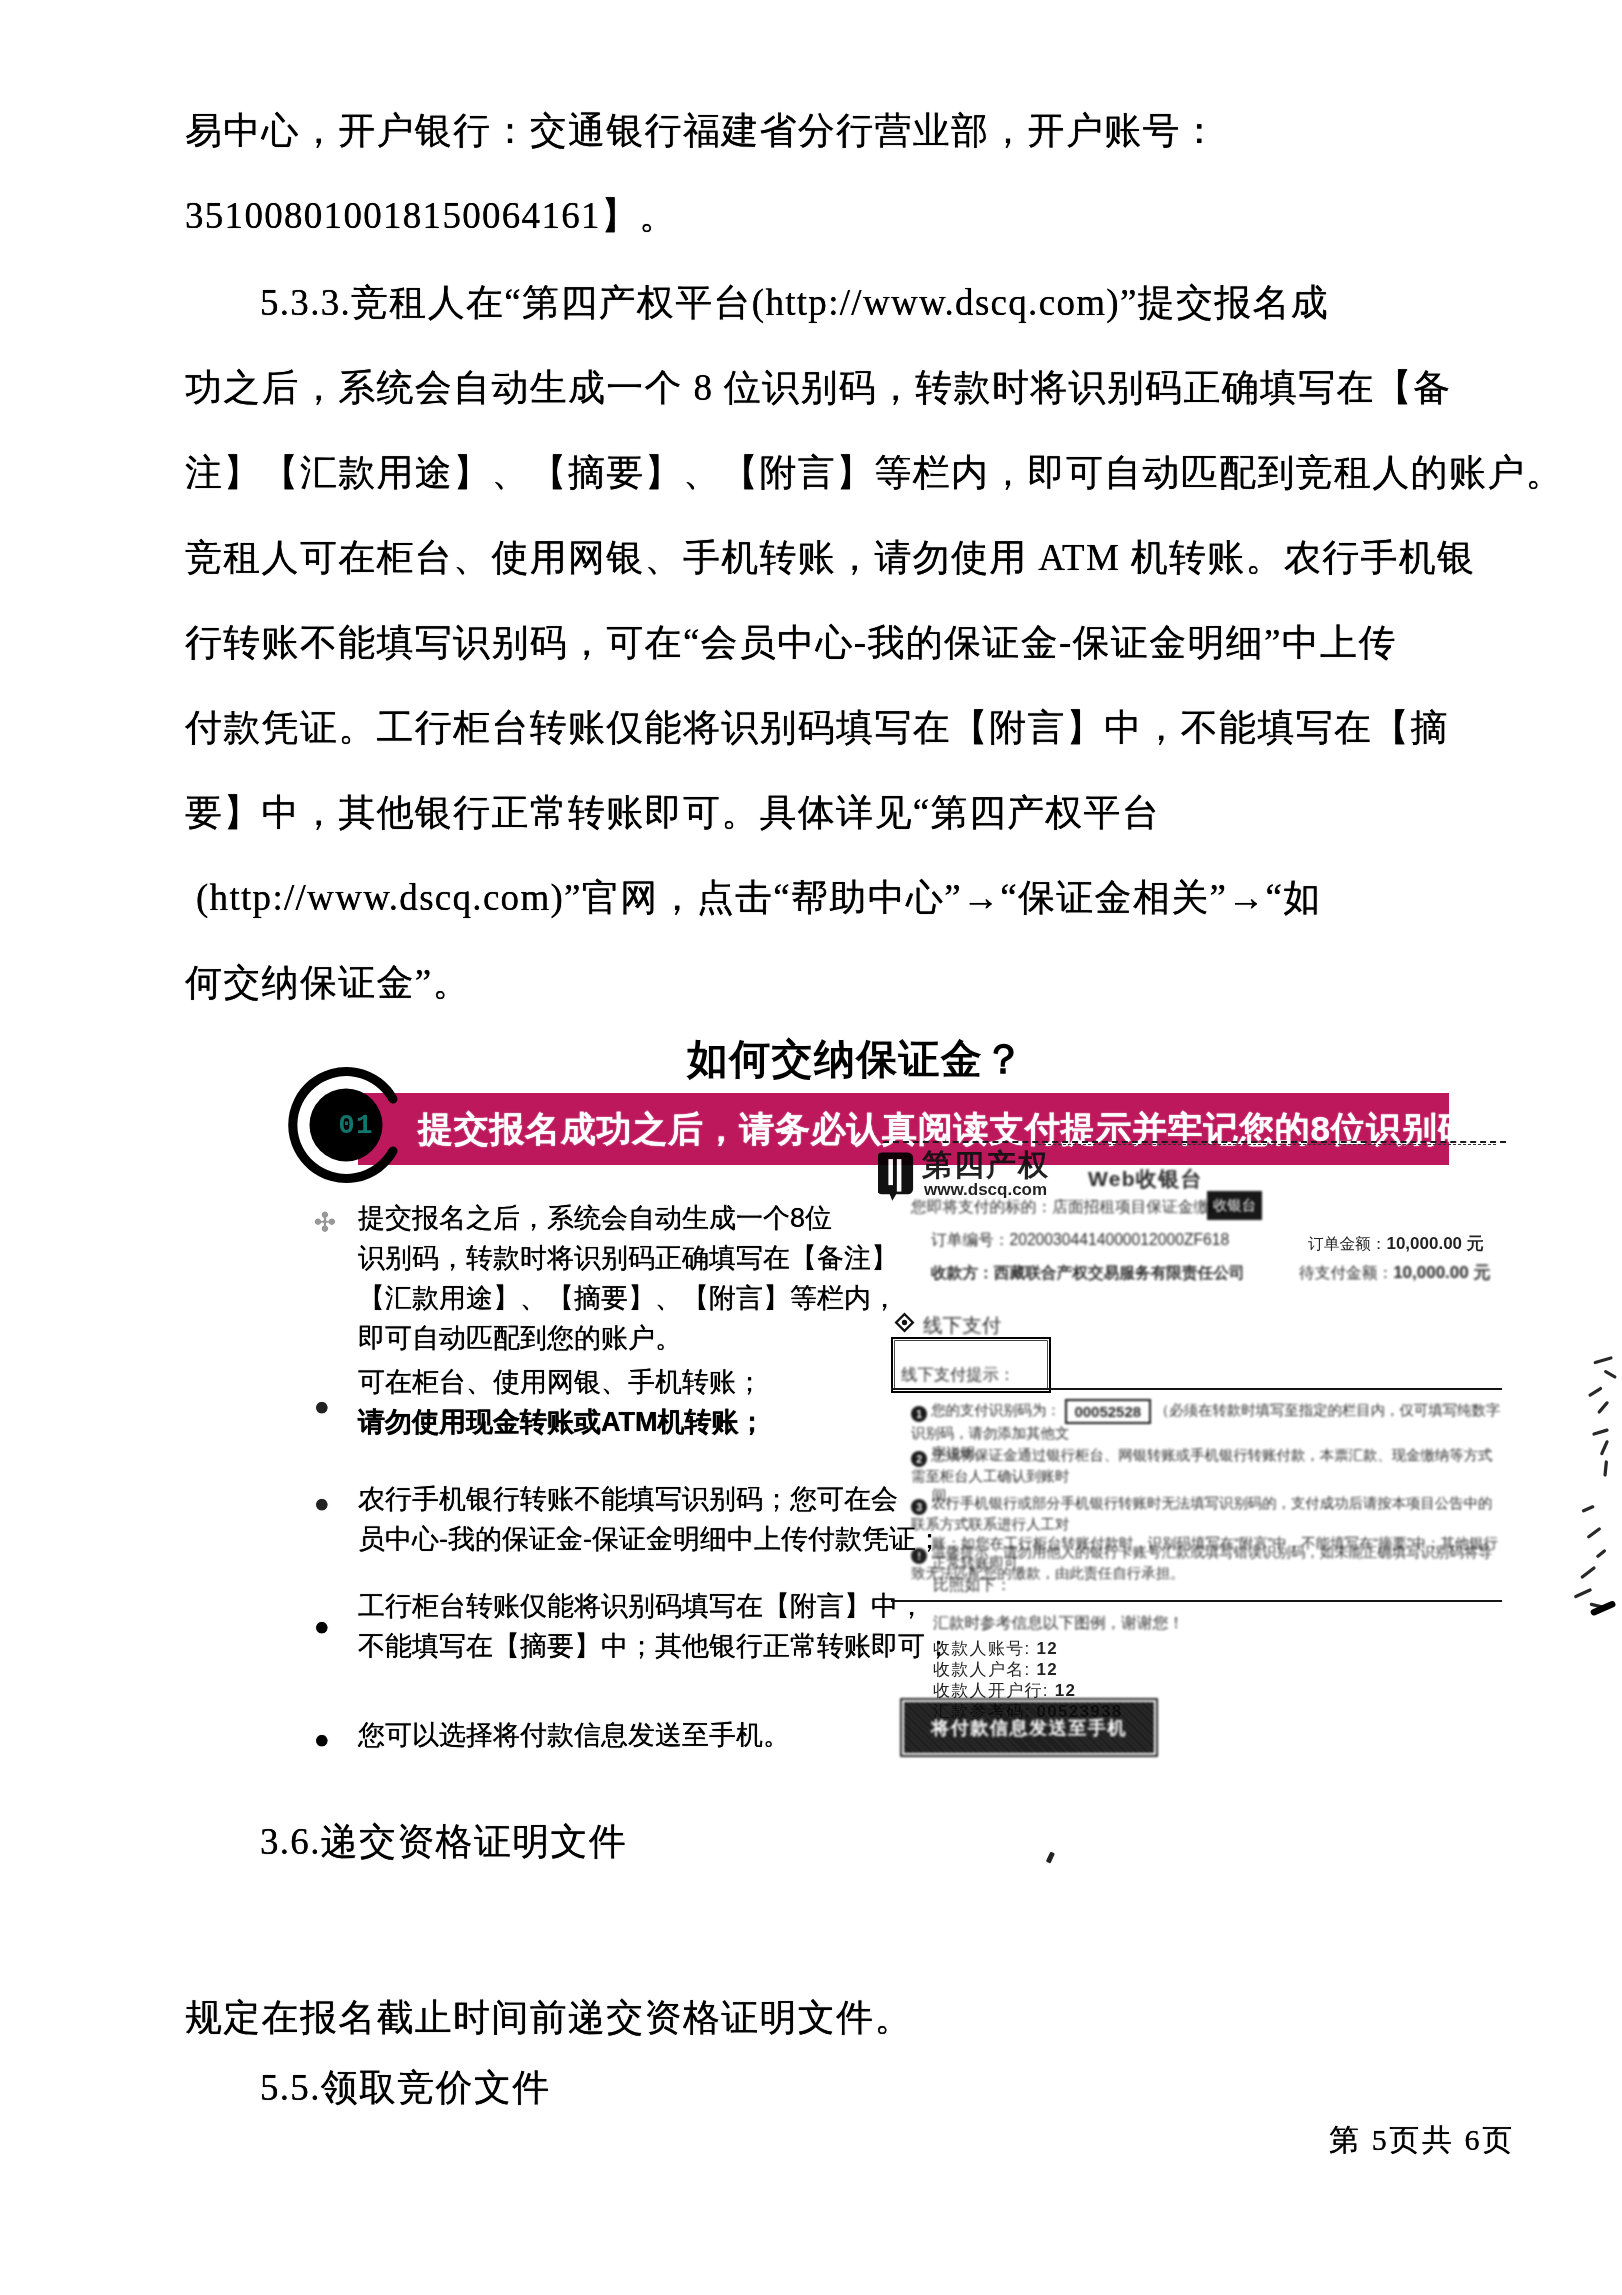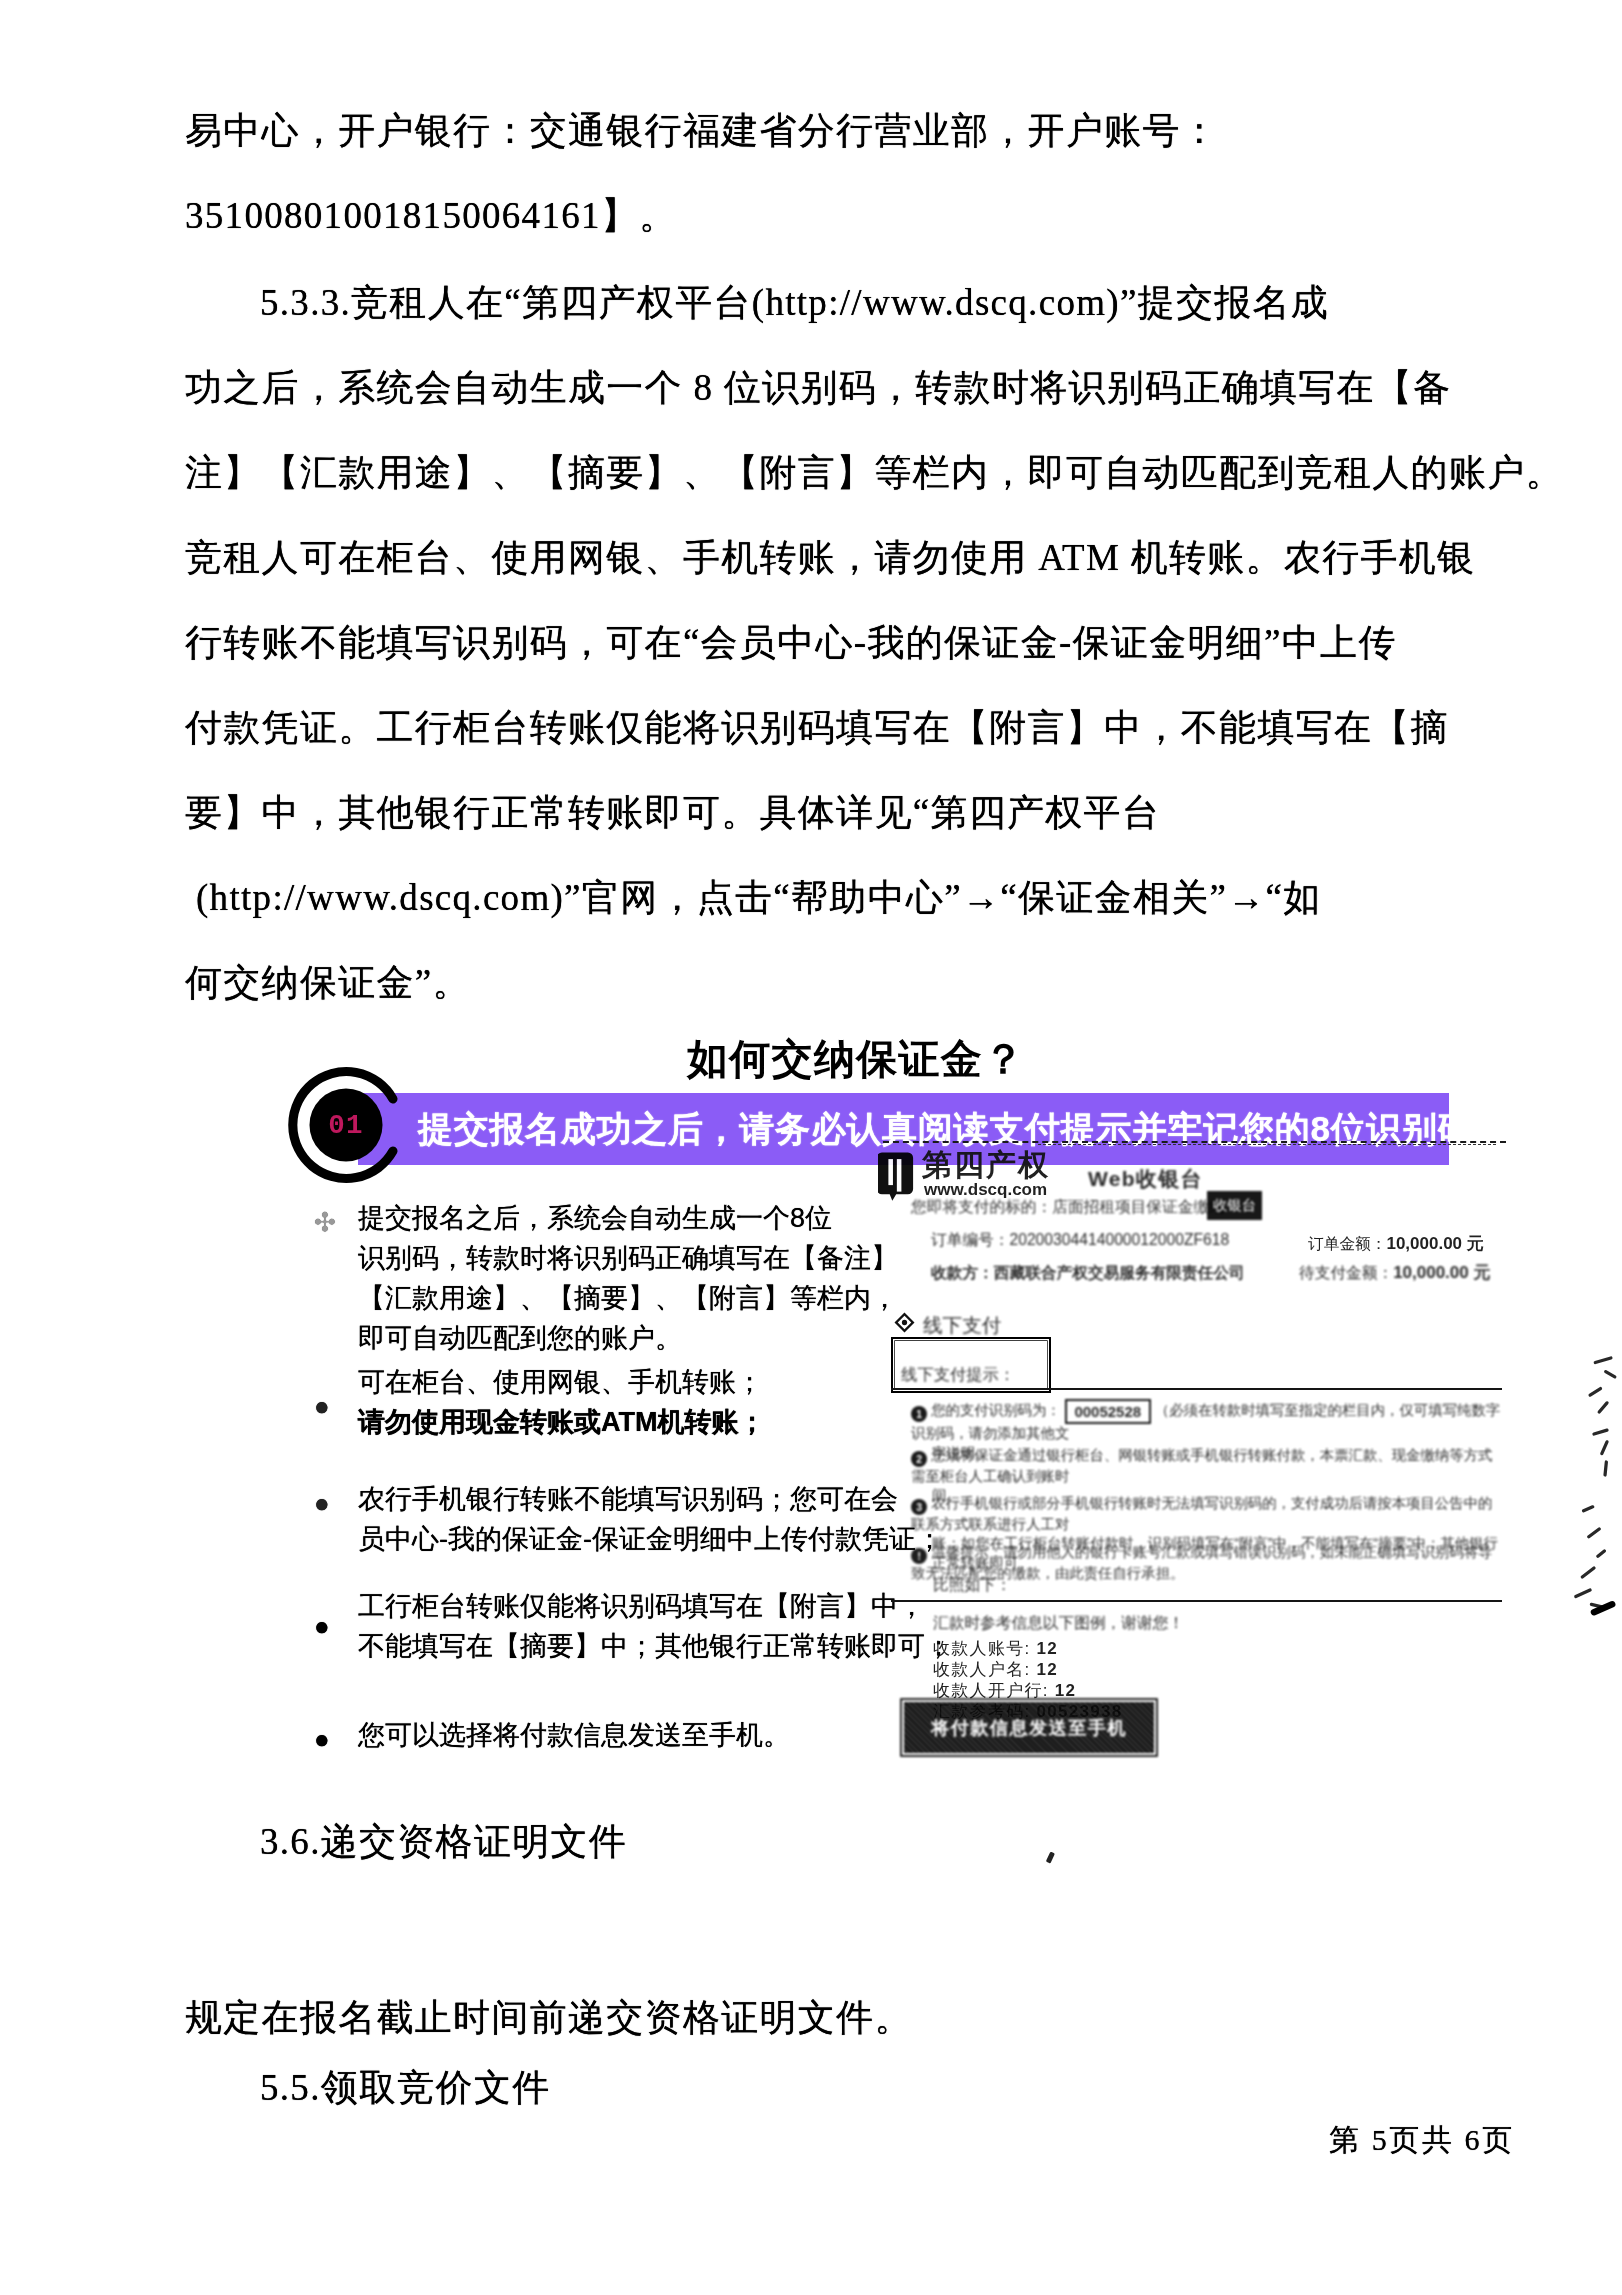--- a/index.html
+++ b/index.html
@@ -5,27 +5,27 @@
   html,body{margin:0;padding:0;background:#e8e8e8;}
   .page{position:relative;width:1623px;height:2295px;background:#ffffff;overflow:hidden;
         font-family:"Liberation Serif","DejaVu Serif",serif;color:#000;}
   
   .bl{position:absolute;left:185px;font-size:37px;letter-spacing:1.3px;white-space:nowrap;
       text-shadow:0 0 0.7px #000;}
   .bl.indent{left:260px;}
   
   .fig-title{position:absolute;left:687px;top:1032px;font-family:"Liberation Sans","DejaVu Sans",sans-serif;
       font-weight:bold;font-size:41px;letter-spacing:1.3px;white-space:nowrap;}
-  .banner{position:absolute;left:358px;top:1093px;width:1091px;height:72px;background:#8b5cf6;
+  .banner{position:absolute;left:358px;top:1093px;width:1091px;height:72px;background:#be185d;
       display:flex;align-items:center;}
   .banner-text{font-family:"Liberation Sans","DejaVu Sans",sans-serif;color:#fff;font-weight:bold;
       font-size:35px;letter-spacing:0.7px;white-space:nowrap;margin-left:60px;text-shadow:0 0 1.3px #fff;}
   .ring{position:absolute;left:286px;top:1065px;width:120px;height:120px;}
-  .ring-num{position:absolute;left:286px;top:1065px;width:120px;height:120px;display:flex;align-items:center;
-      justify-content:center;color:#be185d;font-family:"Liberation Mono","DejaVu Sans Mono",monospace;
+  .ring-num{position:absolute;left:296px;top:1065px;width:120px;height:120px;display:flex;align-items:center;
+      justify-content:center;color:#0f766e;font-family:"Liberation Mono","DejaVu Sans Mono",monospace;
       font-weight:bold;font-size:27.5px;letter-spacing:1.3px;}
   
   .fbul{position:absolute;font-family:"Liberation Sans","DejaVu Sans",sans-serif;font-size:27px;
       line-height:40px;letter-spacing:0px;white-space:nowrap;text-shadow:0 0 0.7px #000;}
   .fbul .bdot{position:absolute;left:-44px;top:3.9px;font-size:26px;}
   .dot-faint{color:#777;opacity:.75;filter:blur(0.7px);}
   .dot-rough{color:#222;filter:blur(0.4px);}
   .boldline{font-weight:bold;}
   
   .panel{position:absolute;left:875px;top:1141px;width:640px;height:627px;

